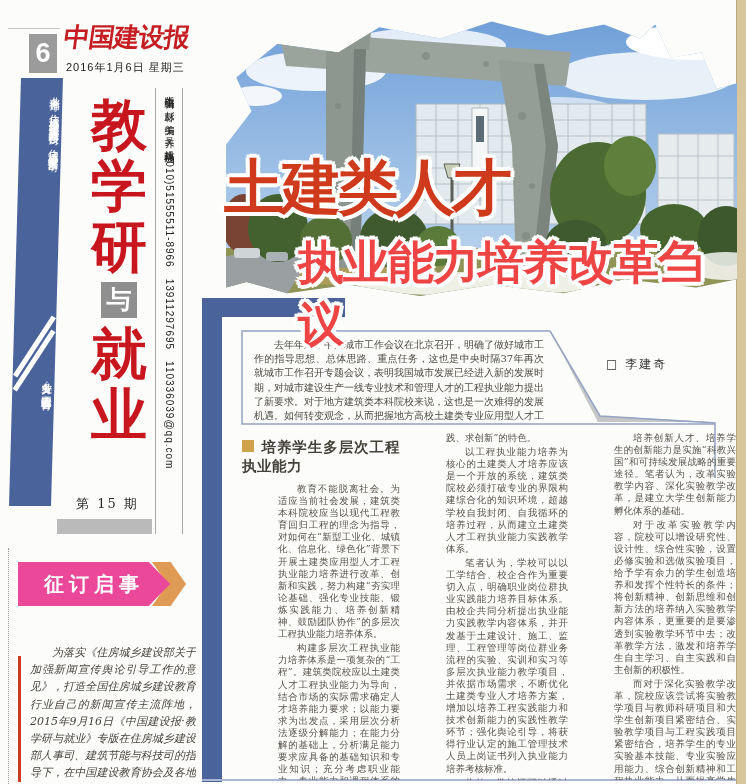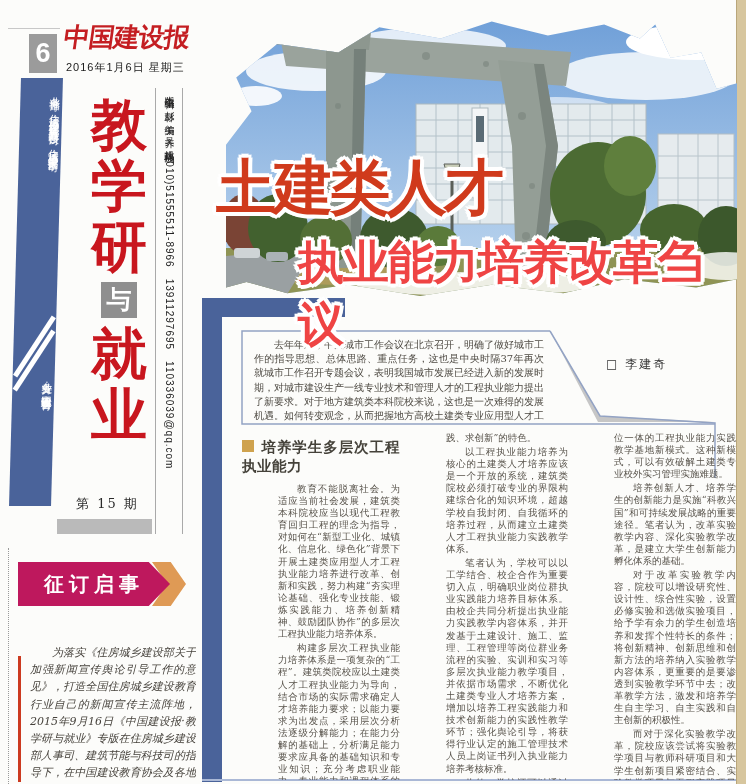--- a/index.html
+++ b/index.html
@@ -40,21 +40,21 @@
   .editstrip{left:155px;top:88px;width:26px;height:446px;border-left:1px solid #a9a9a9;
              border-right:1px solid #a9a9a9;display:flex;justify-content:center;}
   .editstrip span{writing-mode:vertical-rl;text-orientation:mixed;font-size:10px;color:#222;
                   letter-spacing:1px;font-family:"Liberation Sans",sans-serif;}
 
   
   .photo{left:226px;top:16px;width:511px;height:280px;
          clip-path:polygon(0 46%,5% 34%,2% 22%,10% 10%,22% 13%,30% 4%,42% 8%,52% 2%,63% 7%,
            74% 3%,81% 8%,84% 3%,87% 15%,93% 13%,96% 26%,100% 24%,100% 94%,92% 97%,78% 94%,
            66% 99%,52% 96%,38% 100%,24% 96%,12% 99%,4% 95%,0 97%);}
-  .hl-red{left:216px;top:148px;font-size:60px;font-weight:900;color:#d03a1c;letter-spacing:-3px;
+  .hl-red{left:224px;top:148px;font-size:60px;font-weight:900;color:#d03a1c;letter-spacing:-3px;
           font-family:"Liberation Sans",sans-serif;z-index:5;
           text-shadow:-3px -3px 0 #fff,3px -3px 0 #fff,-3px 3px 0 #fff,3px 3px 0 #fff,
                       0 4px 0 #fff,0 -4px 0 #fff,4px 0 0 #fff,-4px 0 0 #fff;}
   .hl-black{left:298px;top:232px;font-size:46px;font-weight:900;color:#ef4444;letter-spacing:-1px;
           font-family:"Liberation Sans",sans-serif;z-index:5;
           text-shadow:-3px -3px 0 #fff,3px -3px 0 #fff,-3px 3px 0 #fff,3px 3px 0 #fff,
                       0 4px 0 #fff,0 -4px 0 #fff,4px 0 0 #fff,-4px 0 0 #fff;}
 
   
   .barv{left:202px;top:298px;width:20px;height:484px;background:#4a639a;}
@@ -72,21 +72,21 @@
   .col{top:432px;width:158px;height:348px;overflow:hidden;text-align:justify;}
   .c1{left:242px;} .c2{left:410px;} .c3{left:578px;}
   .col p{margin:0 0 2px 0;font-size:9.5px;line-height:12.1px;color:#57524a;text-indent:2em;padding-left:36px;}
   .col p.lead{text-indent:0;}
   .col h3{margin:6px 0 7px 0;font-family:"Liberation Sans",sans-serif;font-size:14.5px;
           line-height:19px;color:#45423a;font-weight:bold;letter-spacing:0.5px;}
   .bullet{display:inline-block;width:12px;height:12px;background:#cfa24e;margin-right:7px;}
 
   
   .dotted{left:8px;top:548px;height:236px;width:0;border-left:1px dotted #9a9a9a;}
-  .banner{left:18px;top:562px;width:152px;height:44px;background:#be185d;color:#fff;
+  .banner{left:18px;top:562px;width:152px;height:44px;background:#ec4899;color:#fff;
           clip-path:polygon(0 0,86% 0,100% 50%,86% 100%,0 100%);
           display:flex;align-items:center;justify-content:center;font-size:20px;font-weight:bold;
           letter-spacing:5px;font-family:"Liberation Sans",sans-serif;z-index:2;}
   .chevron{left:152px;top:562px;width:34px;height:44px;background:#df9a55;
            clip-path:polygon(0 0,55% 0,100% 50%,55% 100%,0 100%,45% 50%);}
   .redline{left:18px;top:656px;width:3px;height:126px;background:#cc3a20;}
   .subtext{left:30px;top:644px;width:166px;height:138px;overflow:hidden;font-style:italic;
            font-size:11px;line-height:17.2px;color:#46423c;text-align:justify;text-indent:2em;}
 </style>
 </head>
@@ -239,21 +239,20 @@
   </div>
 
   <div class="abs col c2">
     <p class="lead">践、求创新”的特色。</p>
     <p>以工程执业能力培养为核心的土建类人才培养应该是一个开放的系统，建筑类院校必须打破专业的界限构建综合化的知识环境，超越学校自我封闭、自我循环的培养过程，从而建立土建类人才工程执业能力实践教学体系。</p>
     <p>笔者认为，学校可以以工学结合、校企合作为重要切入点，明确职业岗位群执业实践能力培养目标体系。由校企共同分析提出执业能力实践教学内容体系，并开发基于土建设计、施工、监理、工程管理等岗位群业务流程的实验、实训和实习等多层次执业能力教学项目，并依据市场需求，不断优化土建类专业人才培养方案，增加以培养工程实践能力和技术创新能力的实践性教学环节；强化舆论引导，将获得行业认定的施工管理技术人员上岗证书列入执业能力培养考核标准。</p>
     <p>此外，学校还可以通过政府引导、企业专家指导、校企共同参与，共建校内外执业能力教学实践基地，通过引入企业先进管理理念、管理方法和职业文化，按照“共建、共享、共赢、共管”的原则，构建“教学、研发、培训、鉴定、服务”五</p>
   </div>
 
   <div class="abs col c3">
-    <p class="lead">位一体的工程执业能力实践教学基地新模式。这种新模式，可以有效破解土建类专业校外实习管理实施难题。</p>
     <p>培养创新人才、培养学生的创新能力是实施“科教兴国”和可持续发展战略的重要途径。笔者认为，改革实验教学内容、深化实验教学改革，是建立大学生创新能力孵化体系的基础。</p>
     <p>对于改革实验教学内容，院校可以增设研究性、设计性、综合性实验，设置必修实验和选做实验项目，给予学有余力的学生创造培养和发挥个性特长的条件；将创新精神、创新思维和创新方法的培养纳入实验教学内容体系，更重要的是要渗透到实验教学环节中去；改革教学方法，激发和培养学生自主学习、自主实践和自主创新的积极性。</p>
     <p>而对于深化实验教学改革，院校应该尝试将实验教学项目与教师科研项目和大学生创新项目紧密结合、实验教学项目与工程实践项目紧密结合，培养学生的专业实验基本技能、专业实验应用能力、综合创新精神和工程执业能力，从而提高学生的创新能力。</p>
 
   </div>
 
   <div class="abs dotted"></div>
   <div class="abs banner">
     <span>征订启事</span>
   </div>

